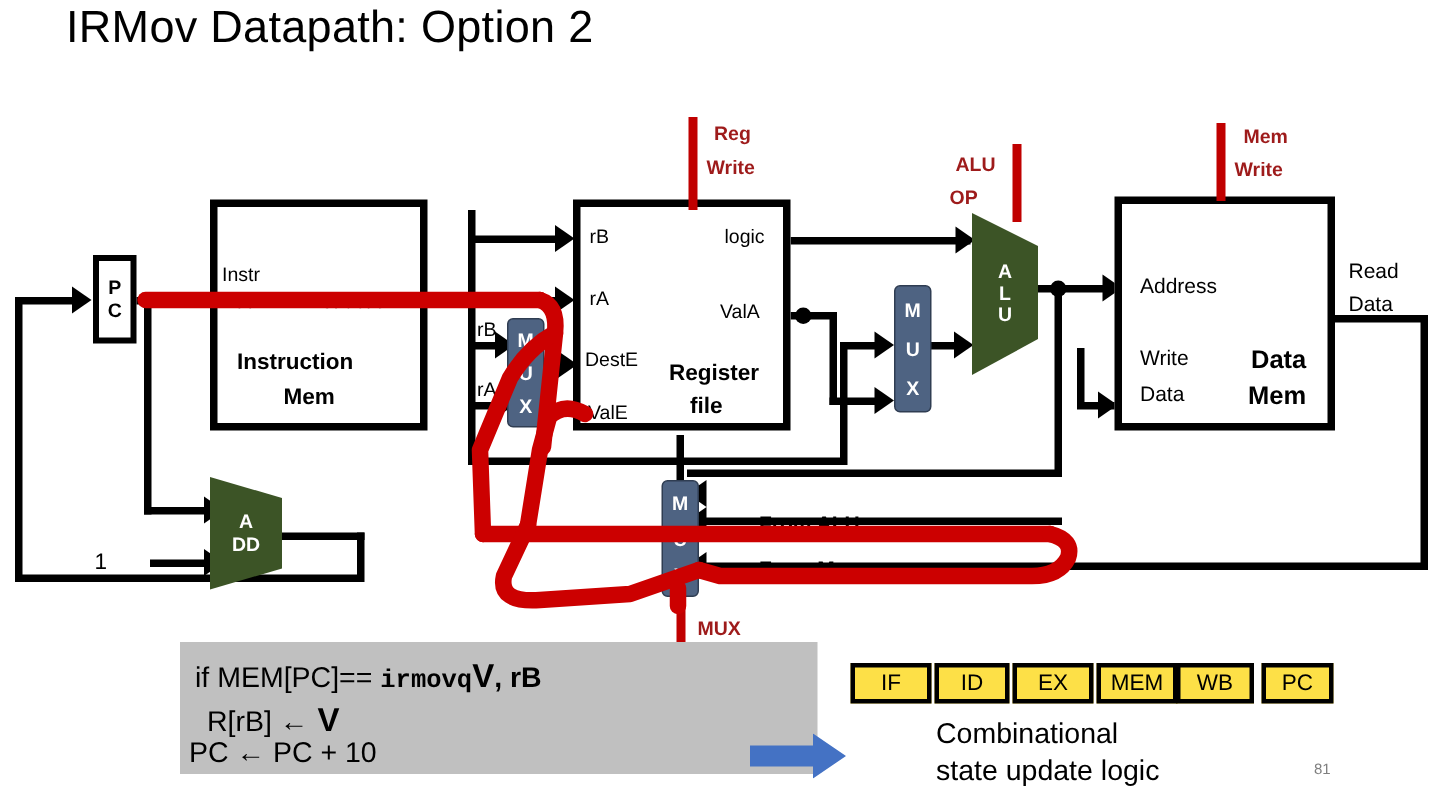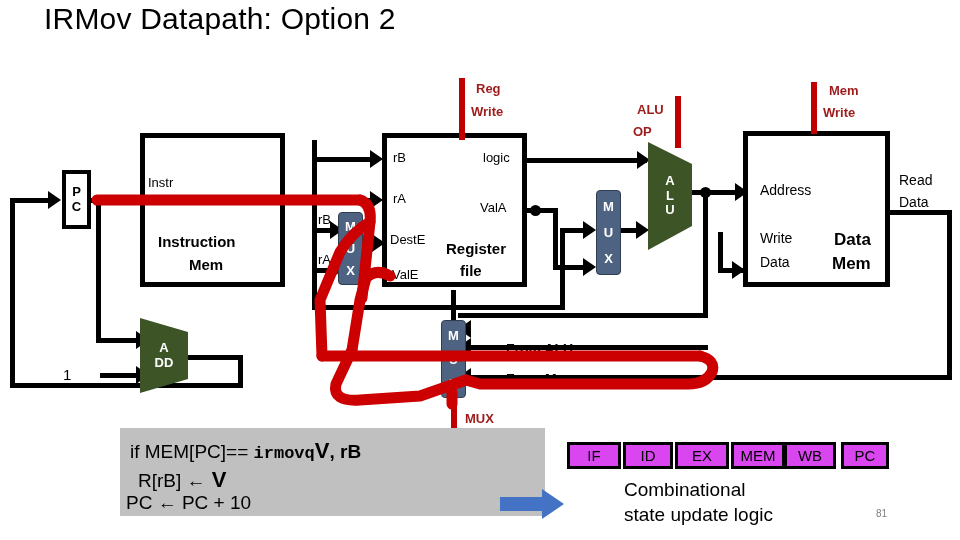--- a/index.html
+++ b/index.html
@@ -73,21 +73,21 @@
     position:absolute;background:#c0c0c0;
   }
   .codeline{position:absolute;color:#000;white-space:nowrap;}
   .cl1{font-size:19px;}
   .mono{font-family:"Liberation Mono", monospace;font-size:17px;font-weight:bold;}
   .bigv{font-size:22px;font-weight:bold;}
   .bold{font-weight:bold;}
 
   
   .stagebox{
-    position:absolute;border:3px solid #000;background:#d946ef;box-sizing:border-box;
+    position:absolute;border:3px solid #000;background:#fde047;box-sizing:border-box;
     display:flex;align-items:center;justify-content:center;
     font-size:15px;color:#000;
   }
   .comb{position:absolute;font-size:19px;color:#000;line-height:1.28;white-space:nowrap;}
   .pageno{position:absolute;font-size:10px;color:#7f7f7f;}
 
   
   .bluearrow{position:absolute;}
 </style>
 </head>

